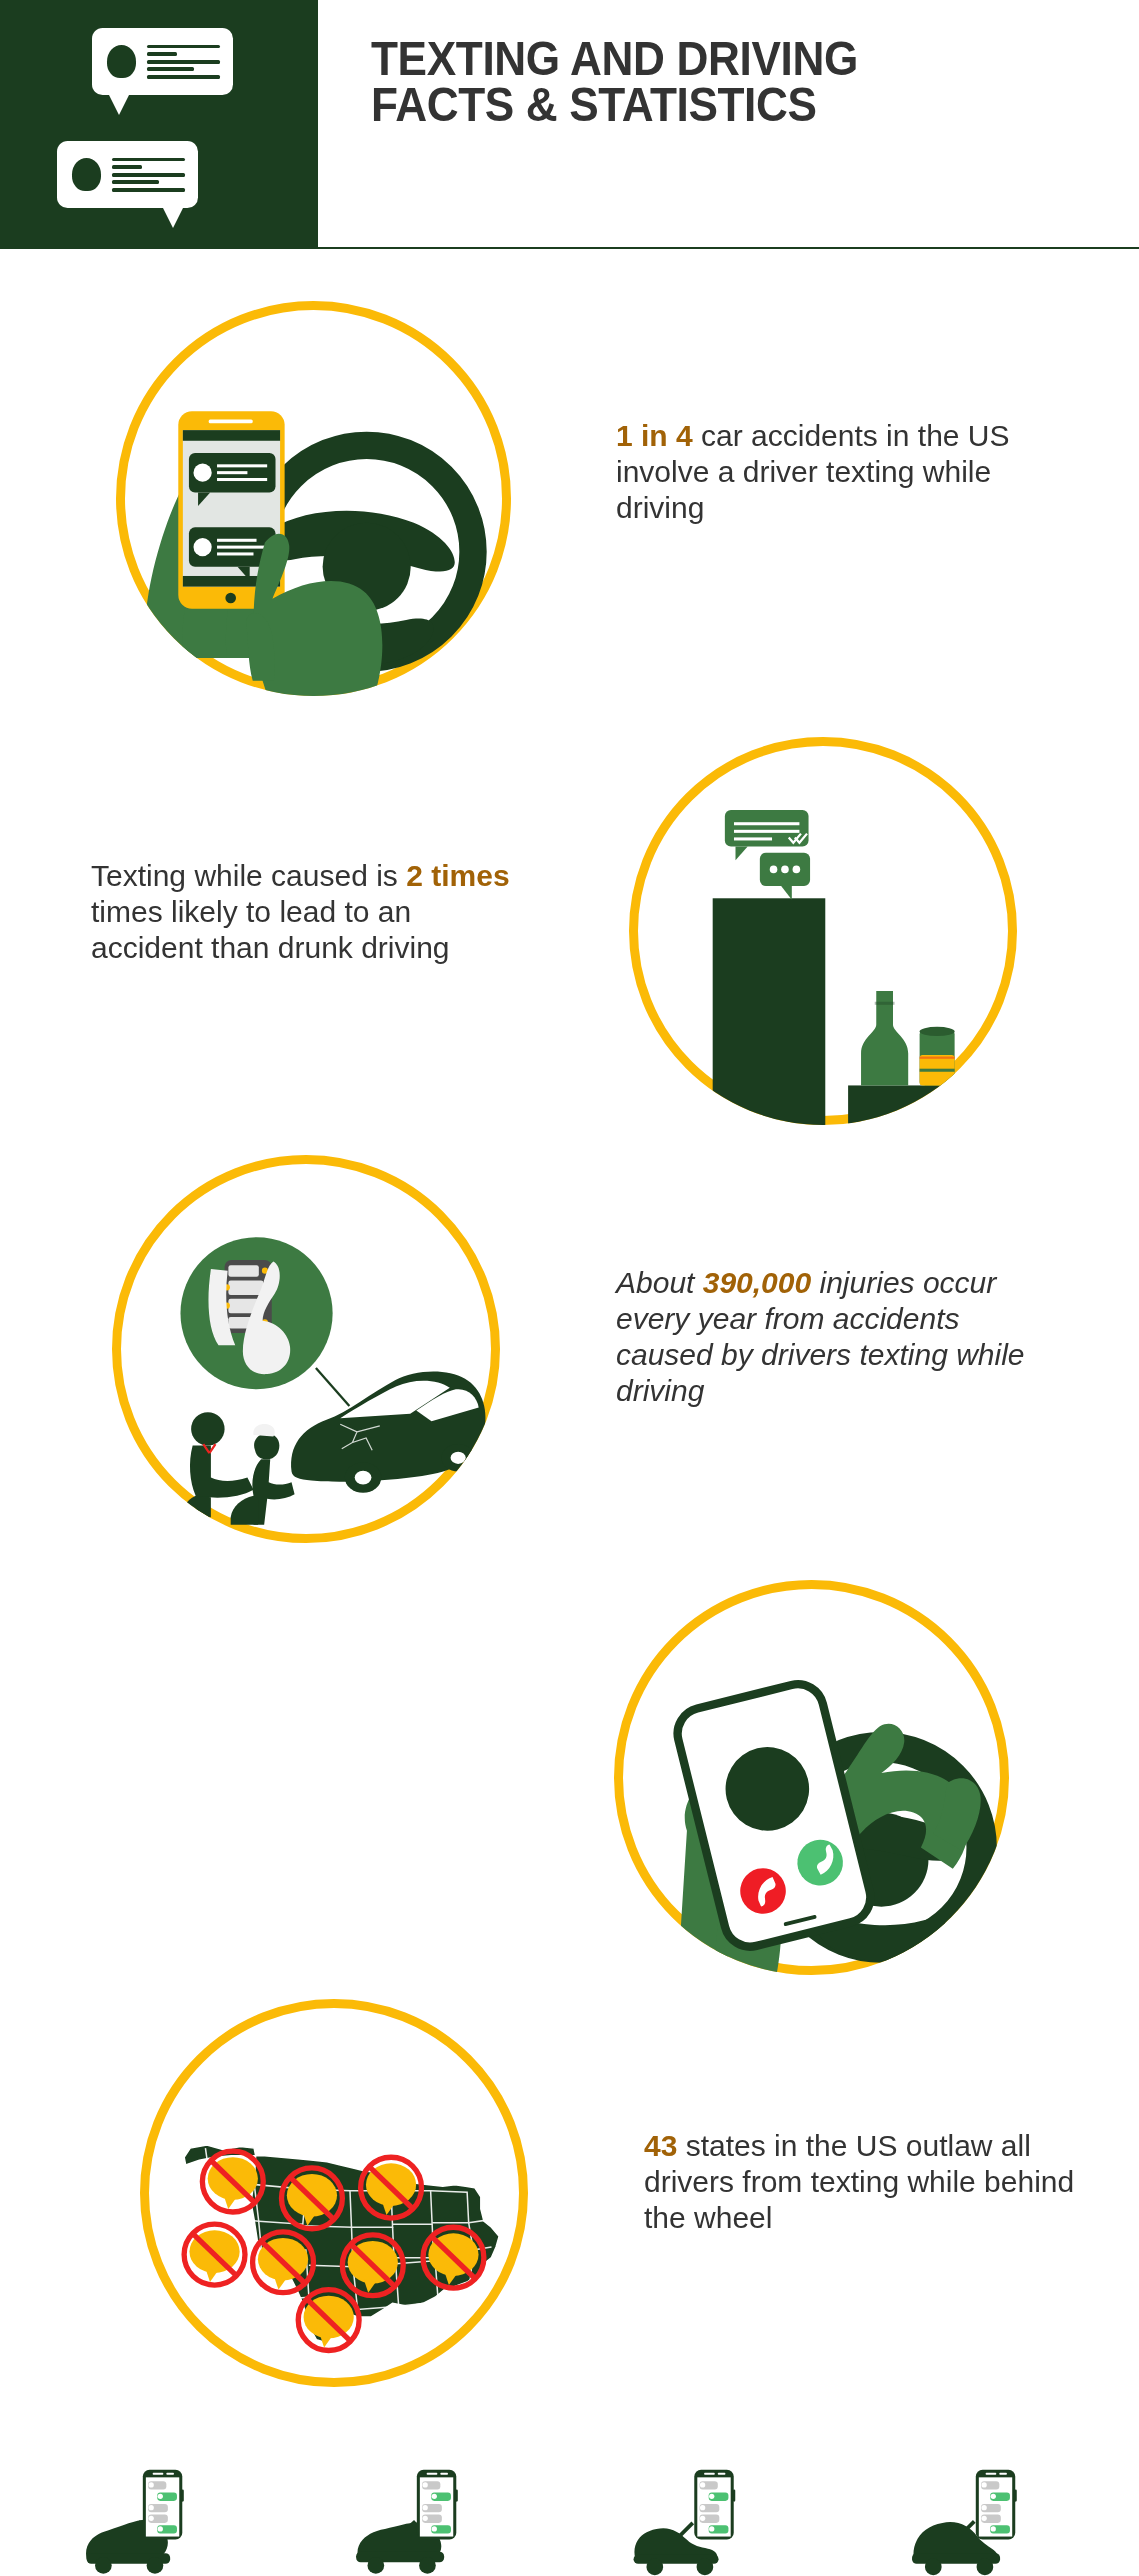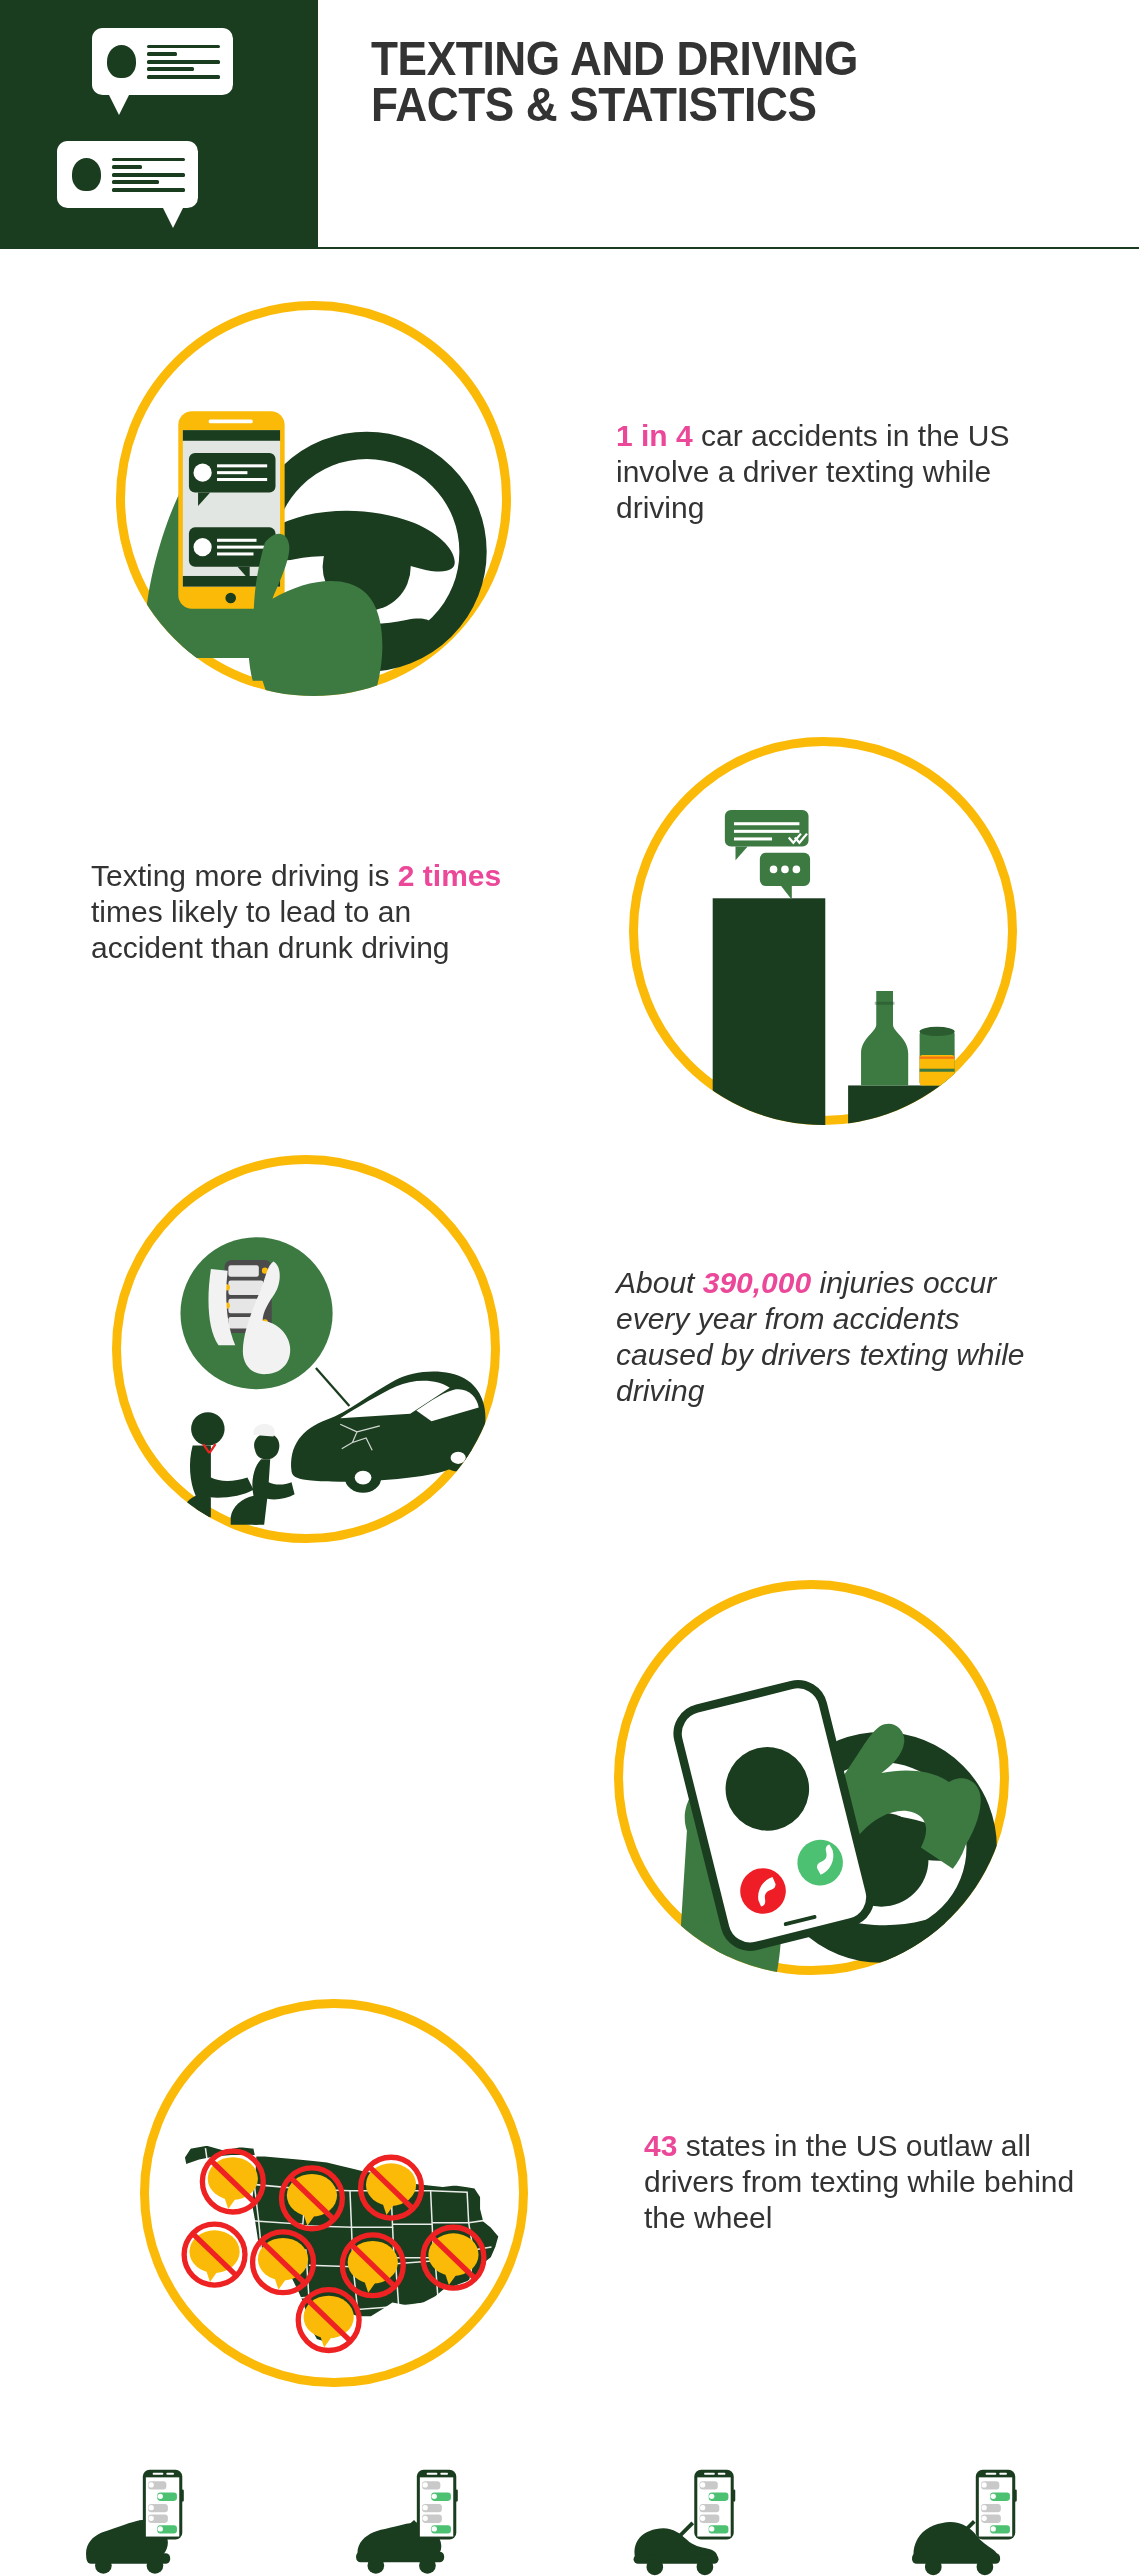--- a/index.html
+++ b/index.html
@@ -55,21 +55,21 @@
   .art svg{display:block;width:100%;height:100%;}
 
   .fact{
     position:absolute;
     font-family:"Liberation Sans Narrow","Liberation Sans", sans-serif;
     font-size:30px;
     line-height:36px;
     color:#333333;
     letter-spacing:0px;
   }
-  .fact b{color:#ec4899;font-weight:bold;}
+  .fact b{color:#a16207;font-weight:bold;}
 
   
   .carstrip{position:absolute;left:0;top:2447px;width:1140px;height:129px;}
   .carunit{position:absolute;top:0;width:228px;height:129px;}
   .carunit svg{display:block;width:100%;height:100%;}
 </style>
 </head>
 <body>
 
 <div class="page">
@@ -158,21 +158,21 @@
     </div>
 
     <div class="fact" style="left:616px;top:129px;width:441px;">
       <b>1 in 4</b><span> car accidents in the US involve a driver texting while driving</span>
     </div>
   </div>
 
   <div class="row" style="top:714px;height:441px;">
 
     <div class="fact" style="left:91px;top:144px;width:426px;">
-      <span>Texting more driving is </span><b>2 times</b><span> times likely to lead to an accident than drunk driving</span>
+      <span>Texting while caused is </span><b>2 times</b><span> times likely to lead to an accident than drunk driving</span>
     </div>
 
     <div class="circle-wrap" style="left:629px;top:23px;width:388px;height:388px;">
       <div class="ring" style="width:388px;height:388px;"></div>
       <div class="art">
         <svg viewBox="0 0 510 510" xmlns="http://www.w3.org/2000/svg">
 
           <rect x="110" y="212" width="148" height="298" fill="#1b3d1f"></rect>
 
           <rect x="288" y="458" width="150" height="52" fill="#1b3d1f"></rect>

